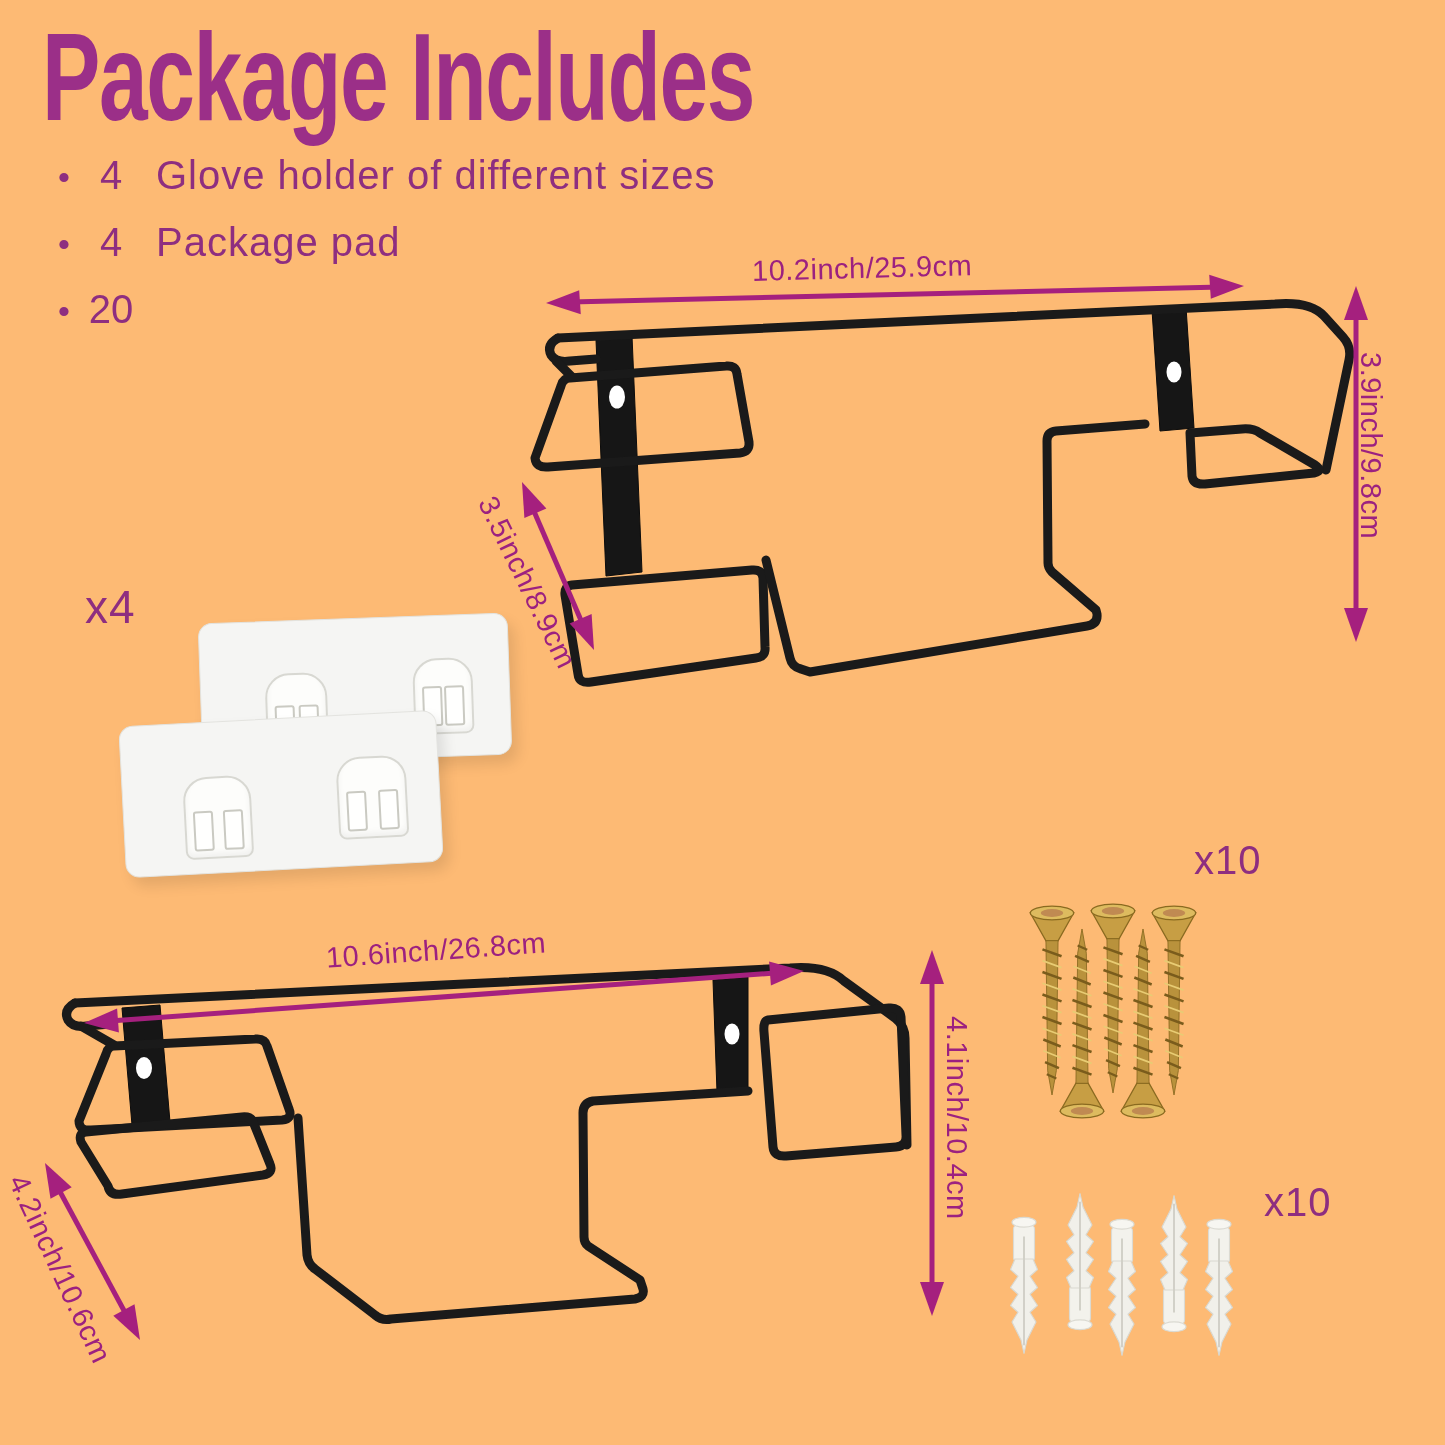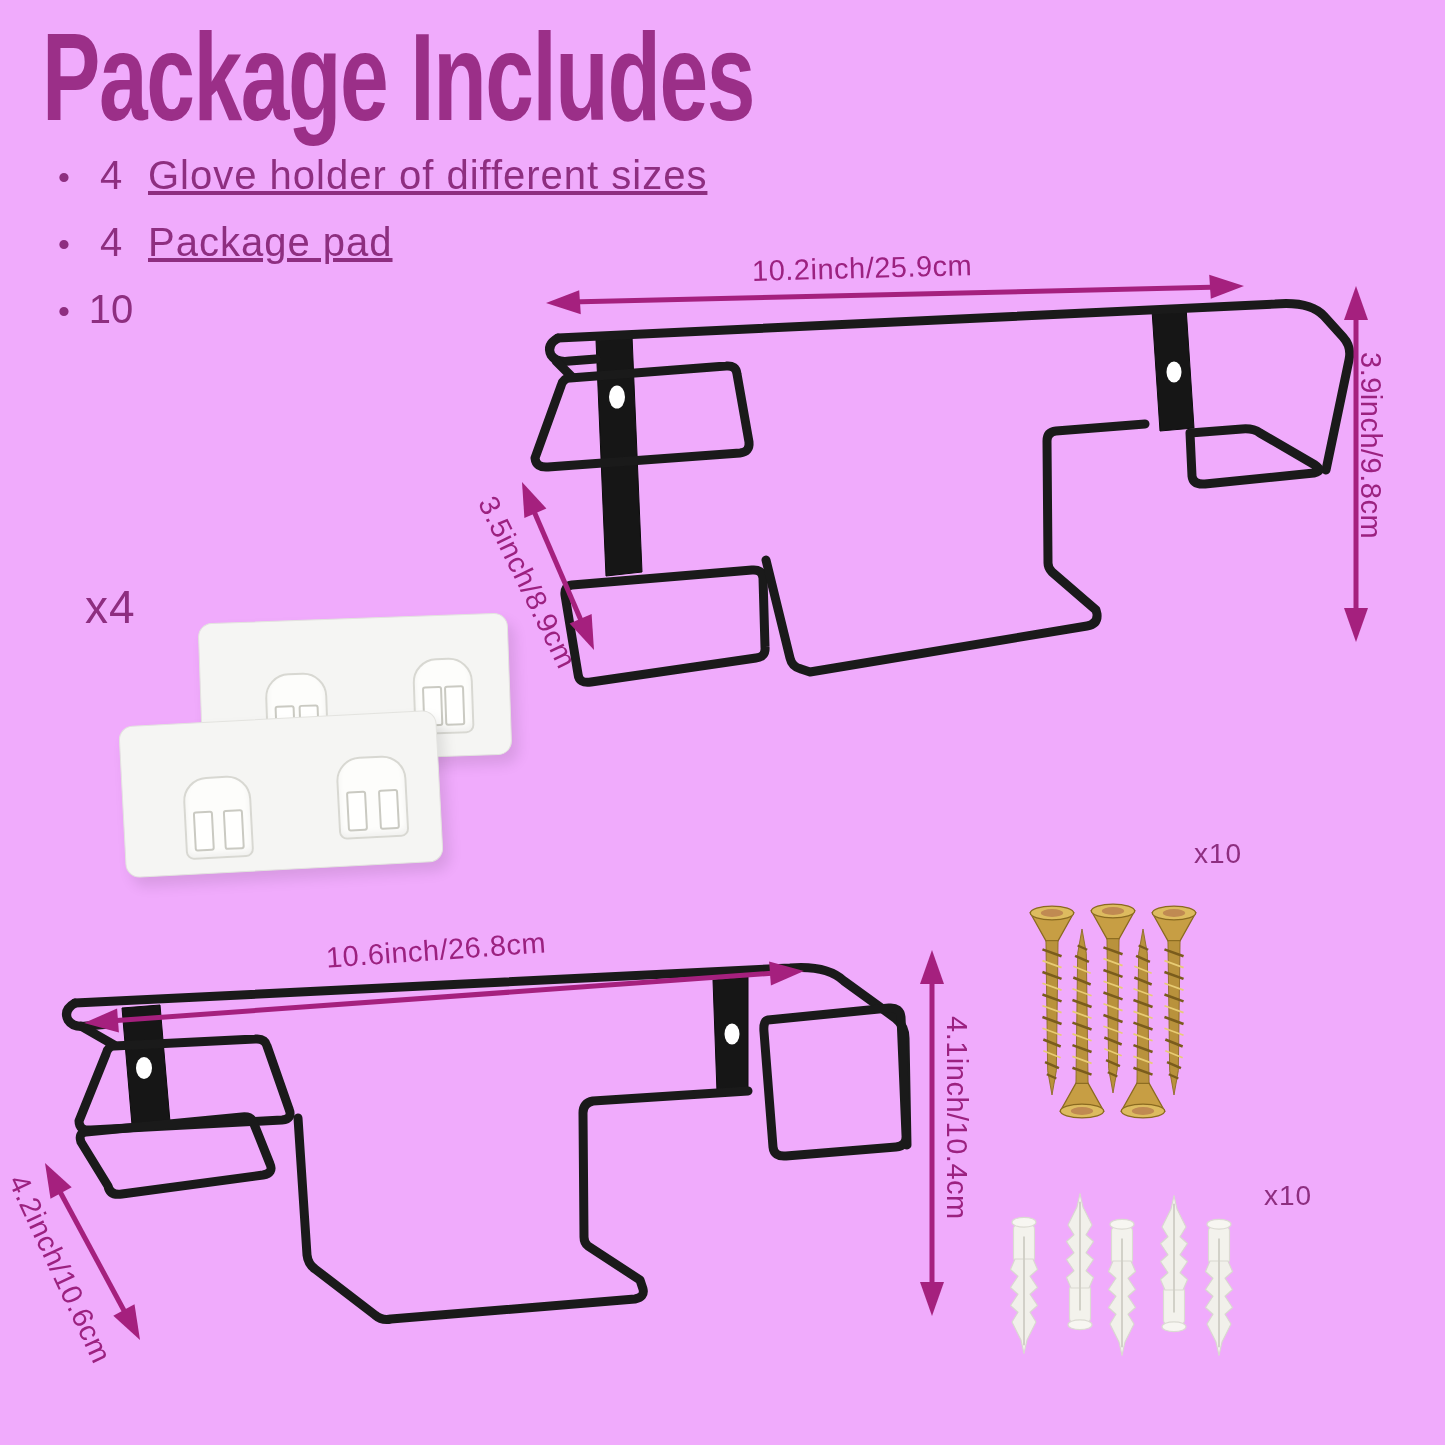--- a/index.html
+++ b/index.html
@@ -1,34 +1,34 @@
 <!DOCTYPE html>
 <html><head>
 <meta charset="utf-8">
 <style>
   html,body{margin:0;padding:0;background:#fff;}
   #stage{
-    position:relative;width:1445px;height:1445px;background:#f0abfc;
+    position:relative;width:1445px;height:1445px;background:#fdba74;
     overflow:hidden;font-family:"Liberation Sans", sans-serif;
   }
   
   #title{
     position:absolute;left:42px;top:14px;
     font-size:125px;font-weight:bold;line-height:1;letter-spacing:-2px;
     color:#9B2F88;white-space:nowrap;
     transform:scaleX(0.70);transform-origin:left top;
   }
   
   #plist{position:absolute;left:58px;top:152px;color:#8E2E80;}
   .prow{display:flex;align-items:baseline;font-size:40px;line-height:46px;margin-bottom:19px;white-space:nowrap;}
   .pbullet{width:26px;font-size:34px;}
   .pcount{width:54px;text-align:center;}
-  .plabel{margin-left:10px;letter-spacing:1px;text-decoration:underline;}
-  
-  .count-label{position:absolute;color:#8E2E80;font-size:28px;letter-spacing:1px;}
+  .plabel{margin-left:18px;letter-spacing:1px;}
+  
+  .count-label{position:absolute;color:#8E2E80;font-size:40px;letter-spacing:1px;}
   #pads-count{left:85px;top:580px;font-size:46px;text-align:center;}
   #screws-count{left:1194px;top:838px;}
   #anchors-count{left:1264px;top:1180px;}
   
   .dim-label{
     position:absolute;color:#9C2180;font-size:29px;letter-spacing:0.5px;white-space:nowrap;
   }
   .dim-vertical{writing-mode:vertical-rl;}
   
   .pad{
@@ -64,21 +64,21 @@
       <span class="pcount">4</span>
       <span class="plabel">Glove holder of different sizes</span>
     </div>
     <div class="prow">
       <span class="pbullet">•</span>
       <span class="pcount">4</span>
       <span class="plabel">Package pad</span>
     </div>
     <div class="prow">
       <span class="pbullet">•</span>
-      <span class="pcount">10</span>
+      <span class="pcount">20</span>
     </div>
   </div>
 
   <svg style="left:520px;top:265px;" width="845" height="420" viewBox="0 0 845 420">
     <g>
       <path class="bracket" d="M76,75 L112,71 L122,307 L86,311 Z"></path>
       <ellipse class="bhole" cx="97" cy="132" rx="8" ry="11.5"></ellipse>
     </g>
     <g>
       <path class="bracket" d="M632,45 L666,42 L674,163 L640,166 Z"></path>

